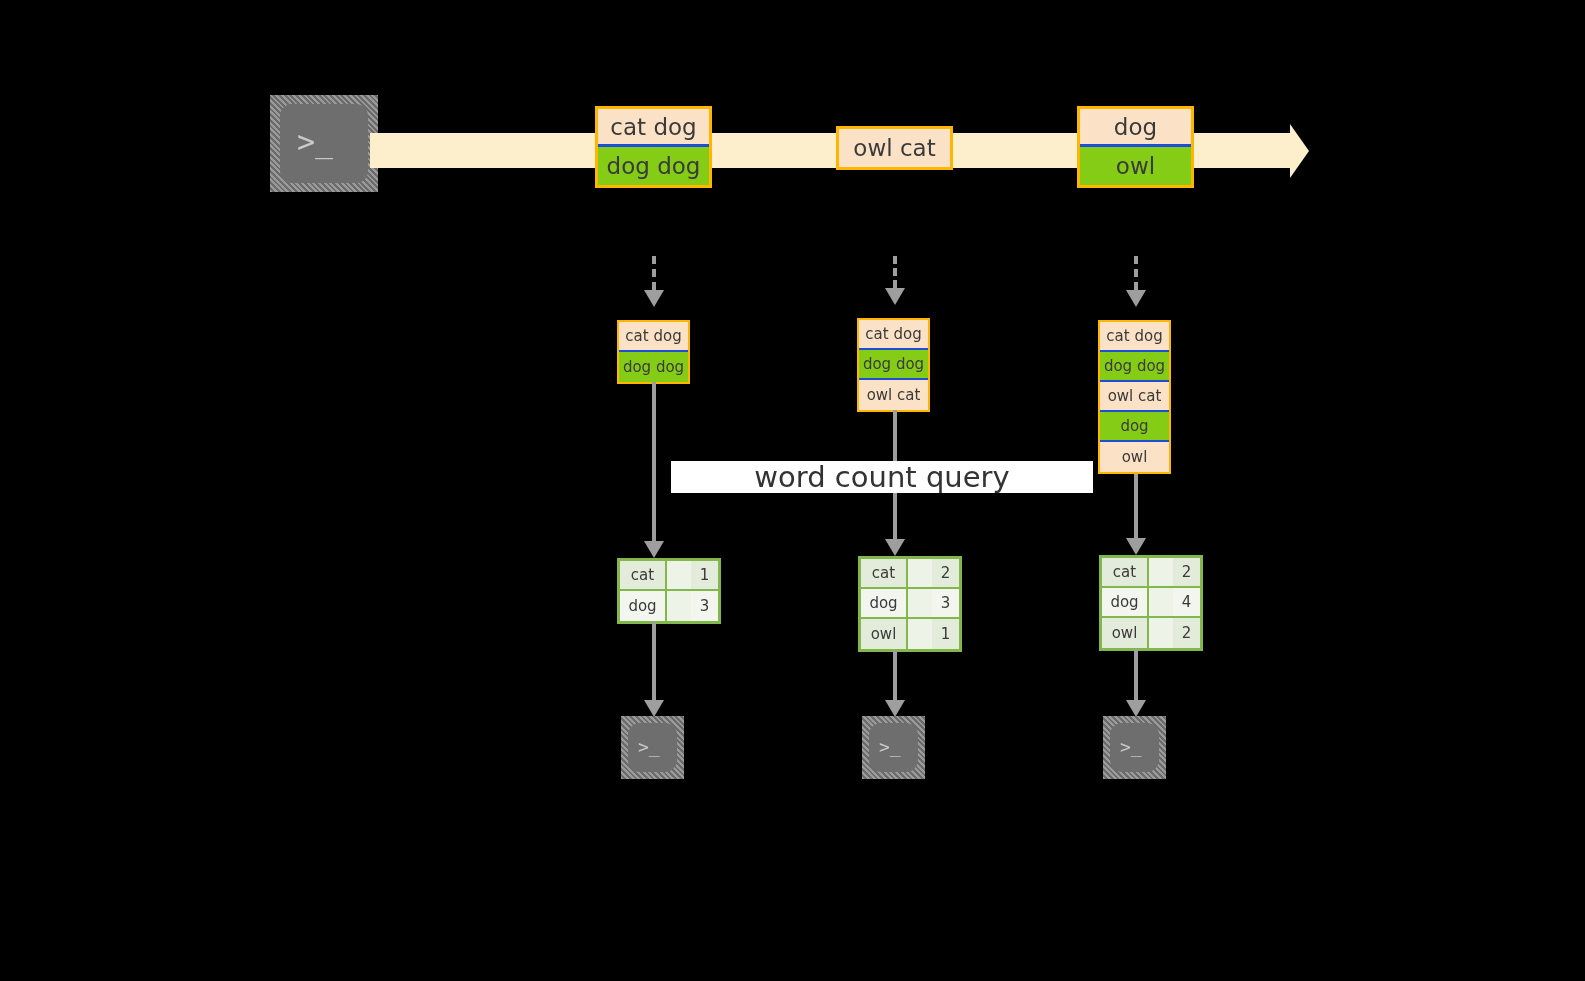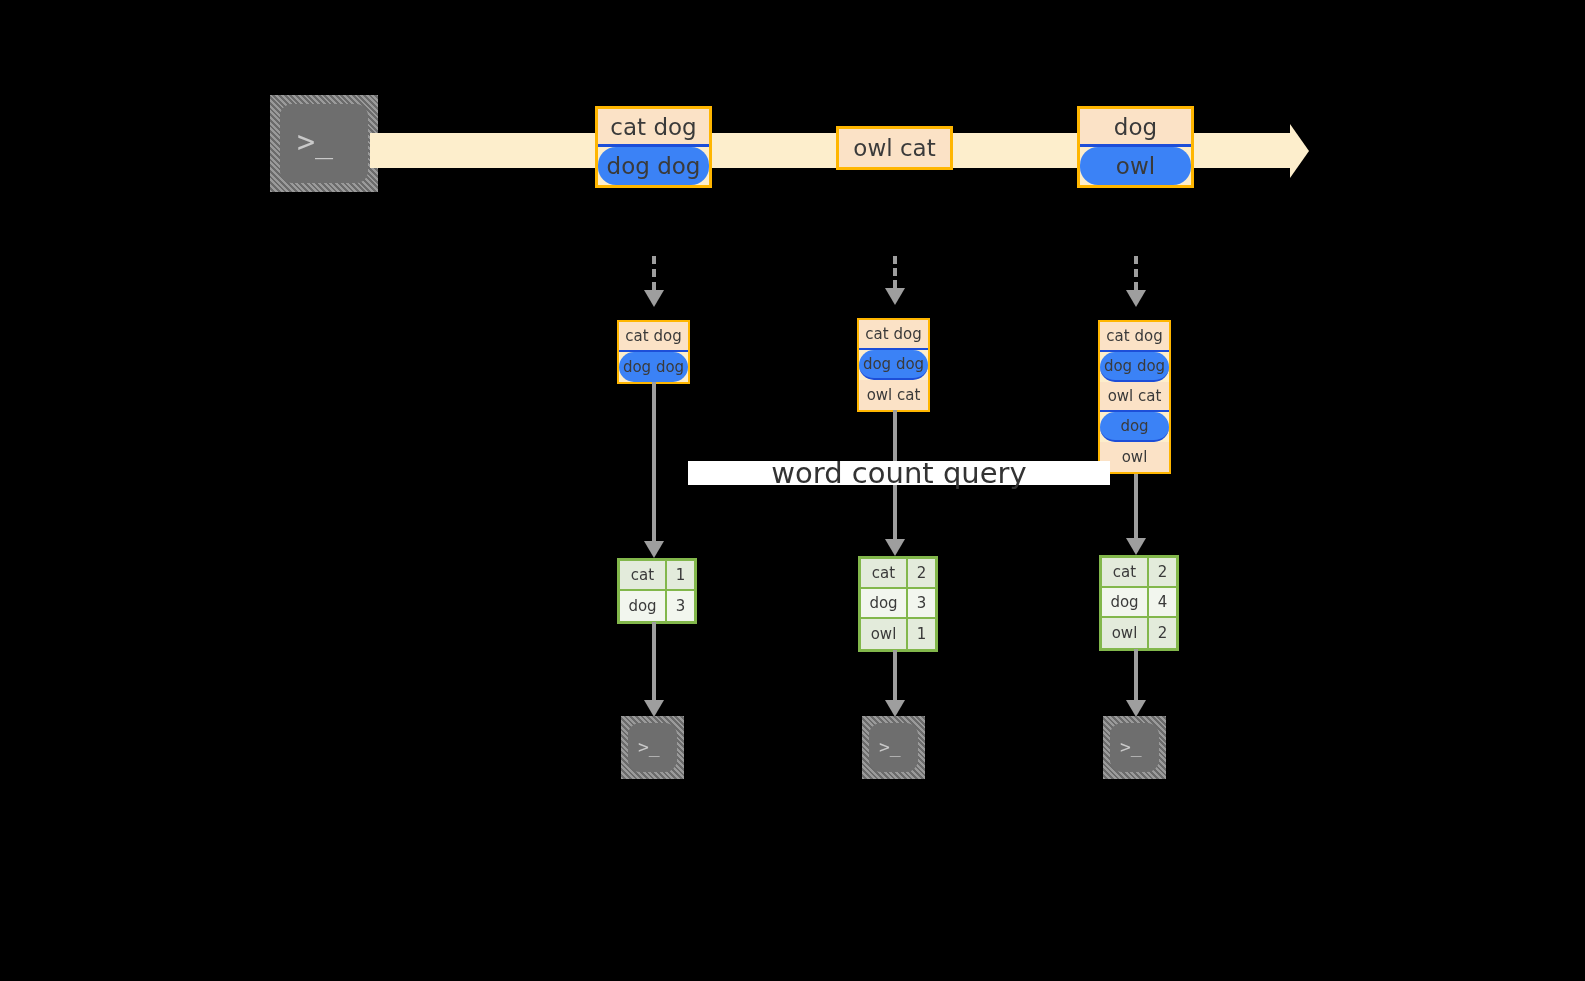--- a/index.html
+++ b/index.html
@@ -64,40 +64,41 @@
     box-sizing: border-box;
     display: flex;
     align-items: center;
     justify-content: center;
     color: #3a3a3a;
     white-space: nowrap;
     border-bottom: 3px solid #1d4ed8;
   }
   .stack .row:last-child { border-bottom: none; }
   .stack .row.shade-a { background: #fbe2c6; }
-  .stack .row.shade-b { background: #3b82f6; border-radius: 18px; }
+  .stack .row.shade-b { background: #84cc16; }
 
   
   .stack.big .row { height: 38px; font-size: 23px; }
   
   .stack.small .row { height: 30px; font-size: 15px; border-bottom-width: 2px; }
   .stack.small { border-width: 2px; }
 
   
   .gtable {
     position: absolute;
     box-sizing: border-box;
     border: 3px solid #82b74b;
     background: #eef3e8;
   }
   .gtable .grow {
     display: flex;
     box-sizing: border-box;
     height: 30px;
     border-bottom: 2px solid #82b74b;
+    gap: 24px;
   }
   .gtable .grow:last-child { border-bottom: none; }
   .gtable .gcell {
     box-sizing: border-box;
     display: flex;
     align-items: center;
     justify-content: center;
     font-size: 15px;
     color: #3a3a3a;
   }
@@ -260,15 +261,15 @@
   </div>
 
   <div class="conn-line" style="left:1134px; top:649px; height:51px;"></div>
   <div class="conn-head" style="left:1126px; top:700px;"></div>
 
   <div class="terminal" style="left:1103px; top:716px; width:63px; height:63px;">
     <div class="inner" style="left:7px; top:7px; right:7px; bottom:7px;"></div>
     <span class="glyph" style="left:17px; top:22px; font-size:18px;">&gt;_</span>
   </div>
 
-  <div class="query-label" style="left:688px; top:461px; width:422px; height:24px;">word count query</div>
+  <div class="query-label" style="left:671px; top:461px; width:422px; height:32px;">word count query</div>
 
 </div>
 
 </body></html>

